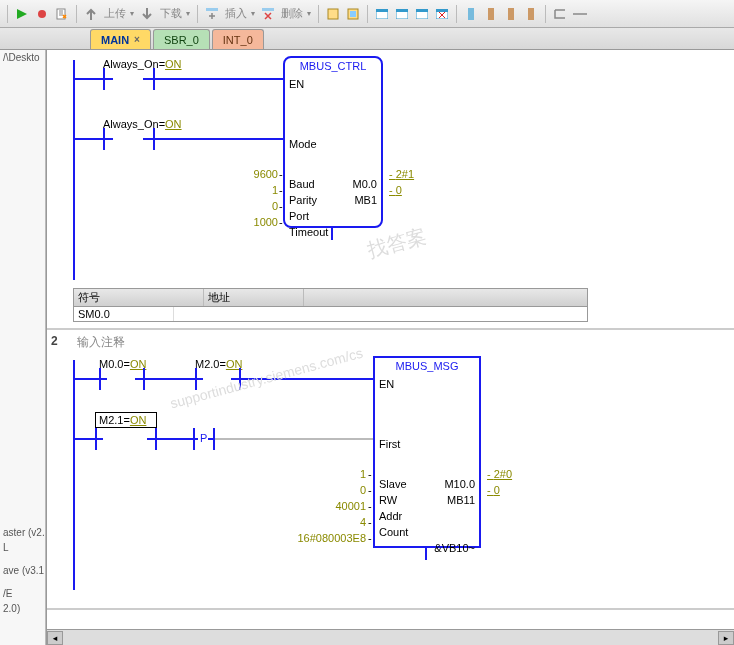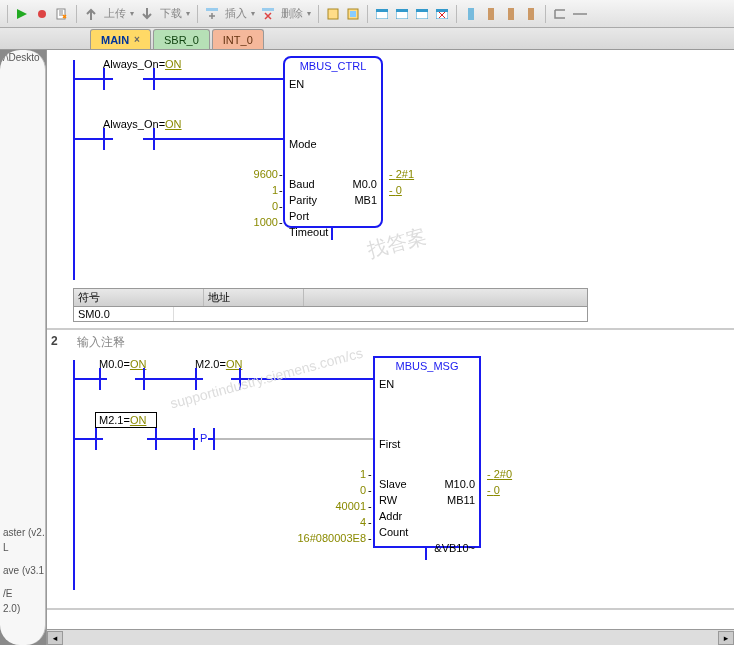--- a/index.html
+++ b/index.html
@@ -14,21 +14,21 @@
 
   
   .tabrow{ height:22px; background:linear-gradient(#e8e8e8,#d8d8d8); display:flex; align-items:flex-end; padding-left:90px; border-bottom:1px solid #999;}
   .tab{ height:20px; padding:0 10px; font-size:11px; display:flex; align-items:center; border:1px solid #999; border-bottom:none; border-radius:3px 3px 0 0; margin-right:2px; position:relative;}
   .tab.main{ background:#ffd966; font-weight:bold; color:#003399;}
   .tab.sbr{ background:#b6e0b6; color:#114411;}
   .tab.int{ background:#f5b89b; color:#663311;}
   .tab .x{ margin-left:5px; color:#666; font-size:10px;}
 
   
-  .leftfrag{ position:absolute; left:0; top:50px; width:46px; height:595px; background:#f7f7f7; border-right:1px solid #bbb; font-size:10px; color:#555; overflow:hidden;border-radius:20px;}
+  .leftfrag{ position:absolute; left:0; top:50px; width:46px; height:595px; background:#f7f7f7; border-right:1px solid #bbb; font-size:10px; color:#555; overflow:hidden;}
   .leftfrag div{ padding:2px 3px; white-space:nowrap;}
 
   
   .editor{ position:absolute; left:46px; top:50px; right:0; bottom:0; background:#fff; border-left:1px solid #999; overflow:hidden;}
   .hscroll{ position:absolute; left:0; right:0; bottom:0; height:16px; background:#ddd; border-top:1px solid #999; display:flex; align-items:center;}
   .hscroll .arrow{ width:16px; height:14px; background:#ccc; border:1px solid #999; display:flex; align-items:center; justify-content:center; font-size:9px;}
   .hscroll .track{ flex:1; background:#e8e8e8;}
 
   
   .rung{ position:relative; border-bottom:2px solid #ccc; }

